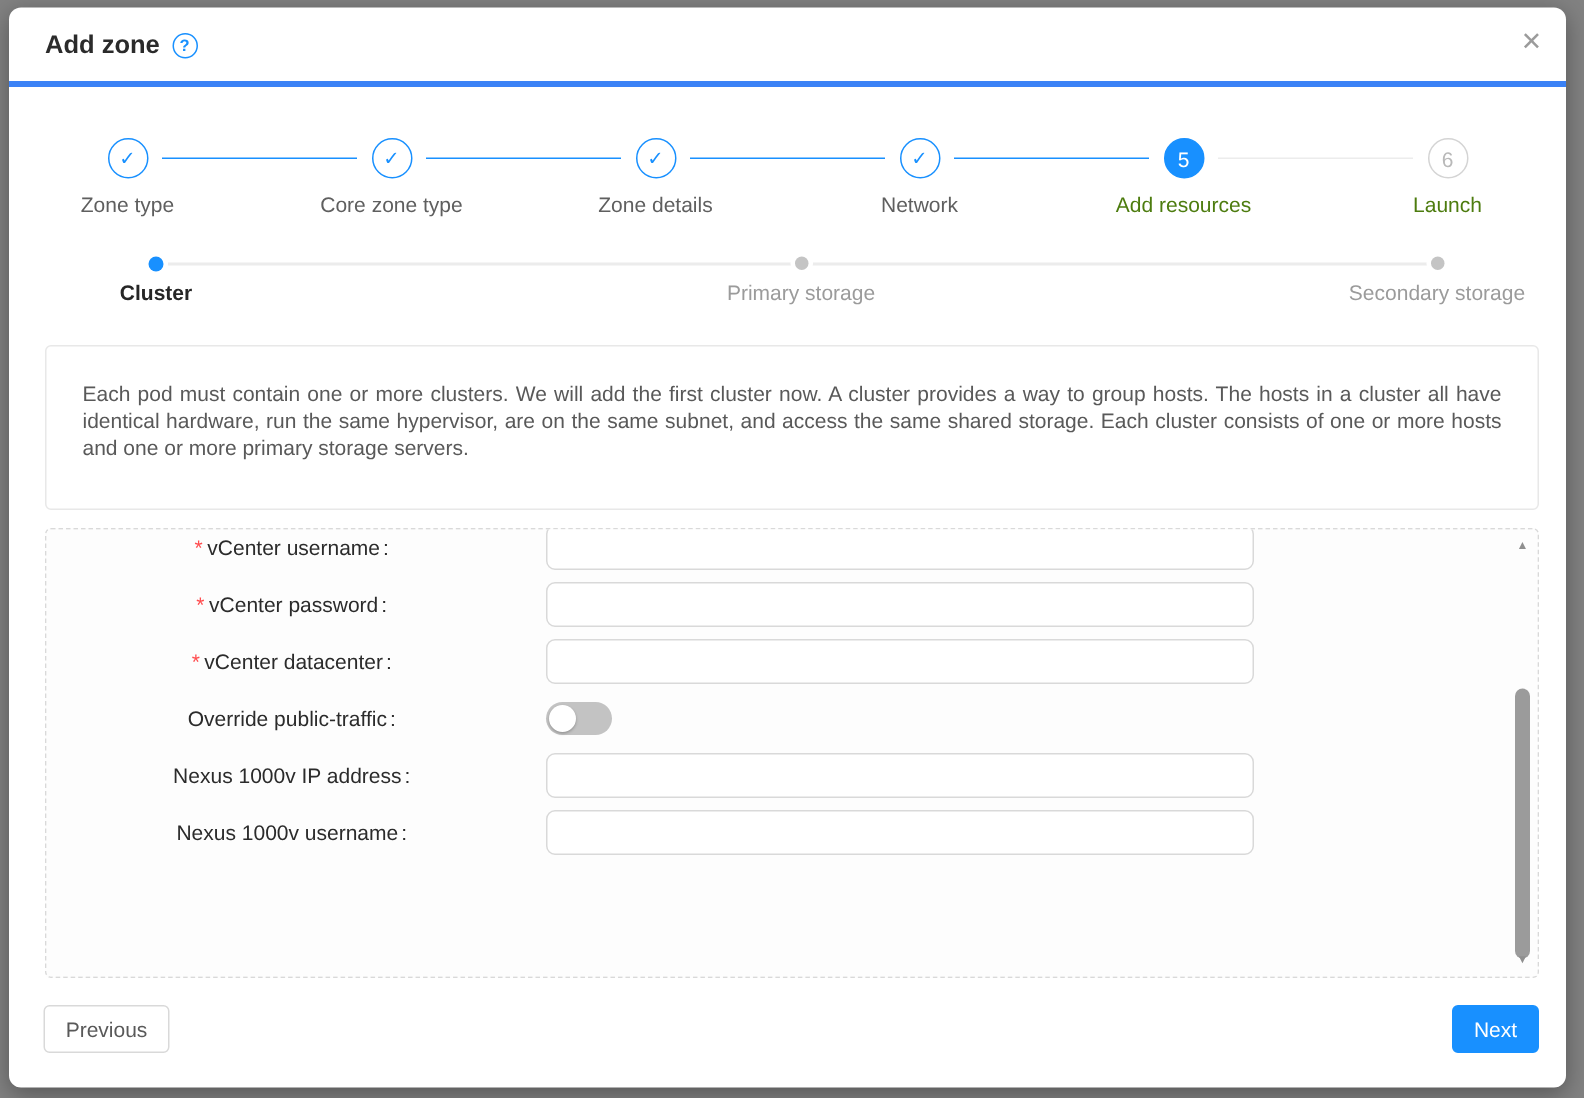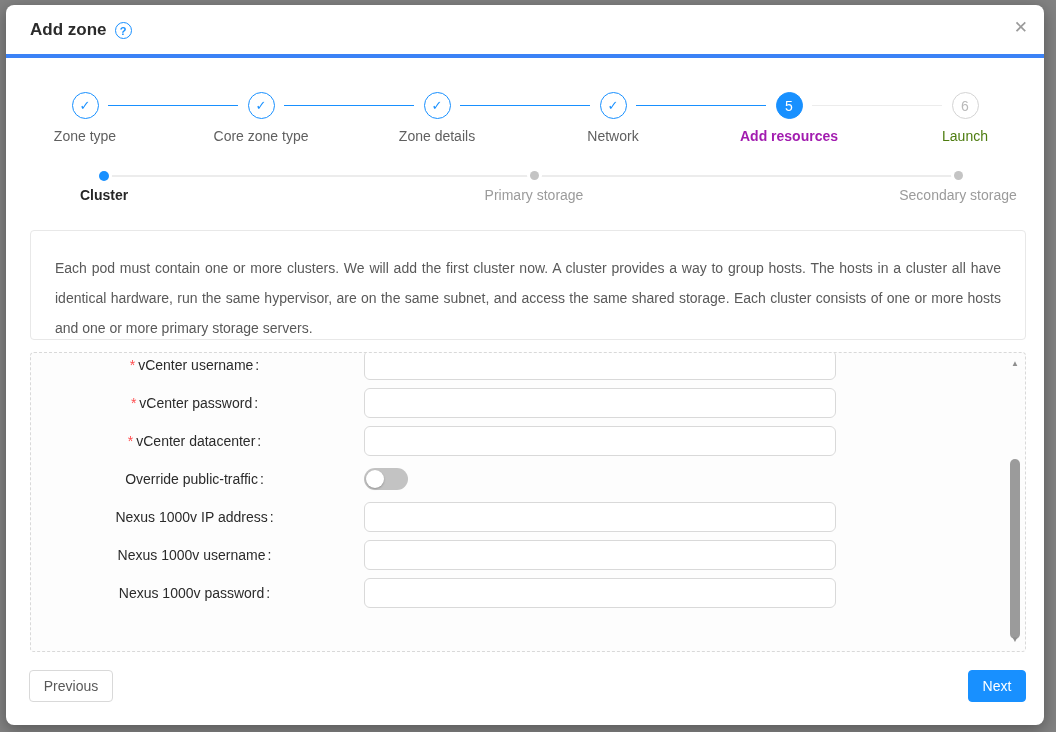--- a/index.html
+++ b/index.html
@@ -22,35 +22,35 @@
   .step { flex:1 1 0; display:flex; flex-direction:column; align-items:center; position:relative; }
   .step::after { content:""; position:absolute; top:13px; left:calc(50% + 23px); width:calc(100% - 46px); height:1px; }
   .step:last-child::after { display:none; }
   .step.finish::after { background:#1890ff; }
   .step.process::after { background:#ececec; }
   .circle { width:27px; height:27px; border-radius:50%; display:flex; align-items:center; justify-content:center; font-size:14px; background:#fff; }
   .step.finish .circle { border:1px solid #1890ff; color:#1890ff; font-size:13px; }
   .step.process .circle { background:#1890ff; color:#fff; border:1px solid #1890ff; }
   .step.wait .circle { border:1px solid #d4d4d4; color:#b9b9b9; }
   .slabel { margin-top:9px; font-size:14px; color:#5f5f5f; }
-  .step.process .slabel { color:#a21caf; font-weight:700; }
+  .step.process .slabel { color:#4d7c0f; font-weight:400; }
   .step.wait .slabel { color:#4d7c0f;text-align:center; }
 
   
   .substeps { position:absolute; left:0; top:0; width:1038px; height:0; }
   .sub-line { position:absolute; left:93px; top:170px; width:860px; height:2px; background:#ececec; border-radius:1px; }
   .sub-dot { position:absolute; top:166px; width:9px; height:9px; border-radius:50%; background:#c4c4c4; box-shadow:0 0 0 3px #fff; }
   .sub-dot.current { background:#1890ff; width:10px; height:10px; top:166px; }
   .sub-label { position:absolute; top:182px; width:220px; text-align:center; font-size:14px; color:#9b9b9b; }
   .sub-label.current { color:#262626; font-weight:700; }
 
   
   .info-box { position:absolute; left:24px; top:225px; width:996px; height:110px;
               border:1px solid #e8e8e8; border-radius:4px; padding:22px 24px; }
-  .info-text { font-size:14px; line-height:30px; color:#595959; text-align:justify; }
+  .info-text { font-size:14px; line-height:18px; color:#595959; text-align:justify; }
 
   
   .form-box { position:absolute; left:24px; top:347px; width:996px; height:300px;
               border:1px dashed #d9d9d9; border-radius:4px; background:#fdfdfd; overflow:hidden; }
   .rows { position:absolute; left:0; top:-7px; right:26px; }
   .f-row { height:38px; display:flex; align-items:center; }
   .f-label { flex:0 0 327px; text-align:center; font-size:14px; color:#2b2b2b; white-space:nowrap; }
   .req { color:#ff4d4f; margin-right:3px; }
   .colon { margin-left:2px; }
   .f-input { margin-left:6px; width:472px; height:30px; border:1px solid #d9d9d9; border-radius:6px;
@@ -164,24 +164,20 @@
       <div class="f-row">
         <div class="f-label"><span>Nexus 1000v IP address</span><span class="colon">:</span></div>
         <input class="f-input" type="text" value="" style="">
       </div>
 
       <div class="f-row">
         <div class="f-label"><span>Nexus 1000v username</span><span class="colon">:</span></div>
         <input class="f-input" type="text" value="" style="">
       </div>
 
-      <div class="f-row">
-        <div class="f-label"><span>Nexus 1000v password</span><span class="colon">:</span></div>
-        <input class="f-input" type="text" value="" style="">
-      </div>
 
     </div>
 
     <div class="scrollbar">
       <div class="sb-up">▲</div>
       <div class="sb-thumb"></div>
       <div class="sb-down">▼</div>
     </div>
   </div>
 

